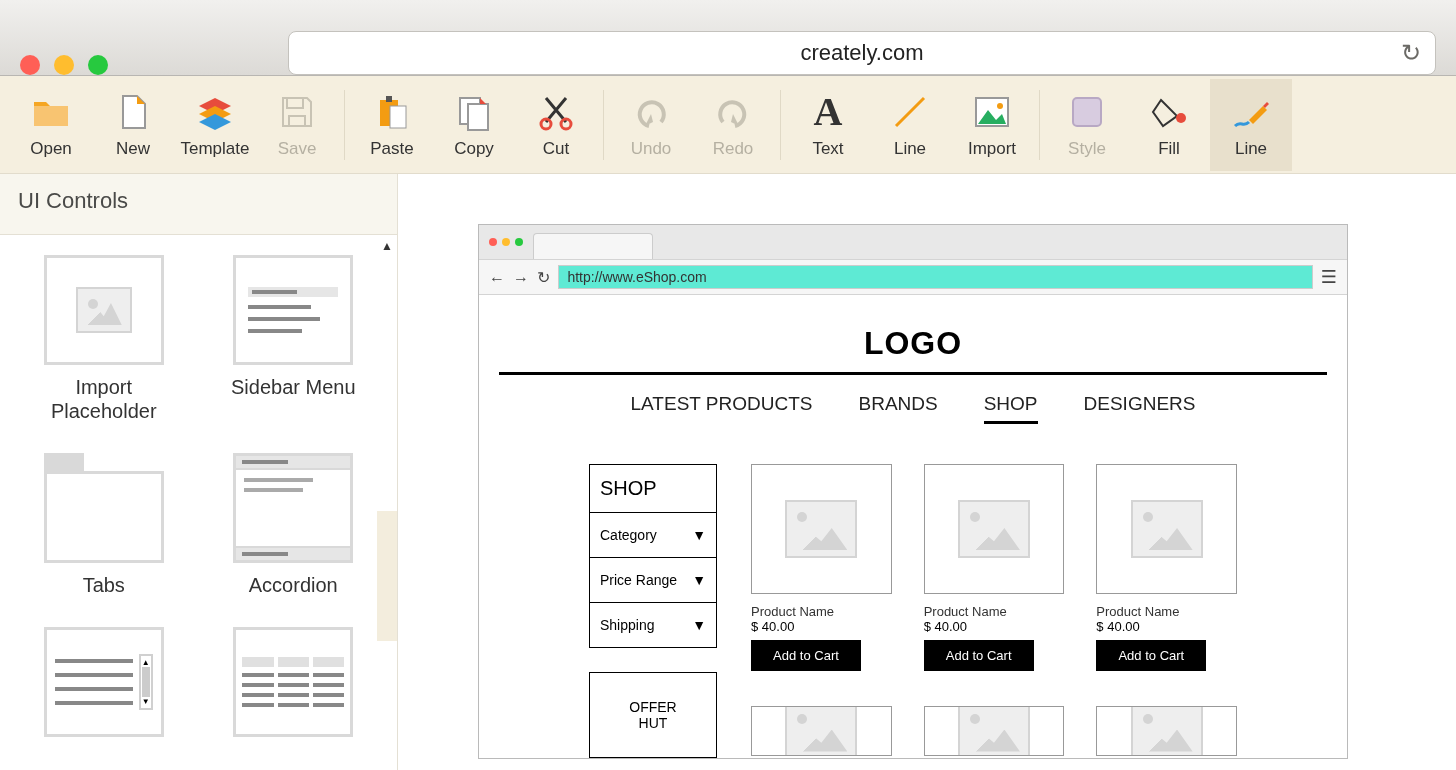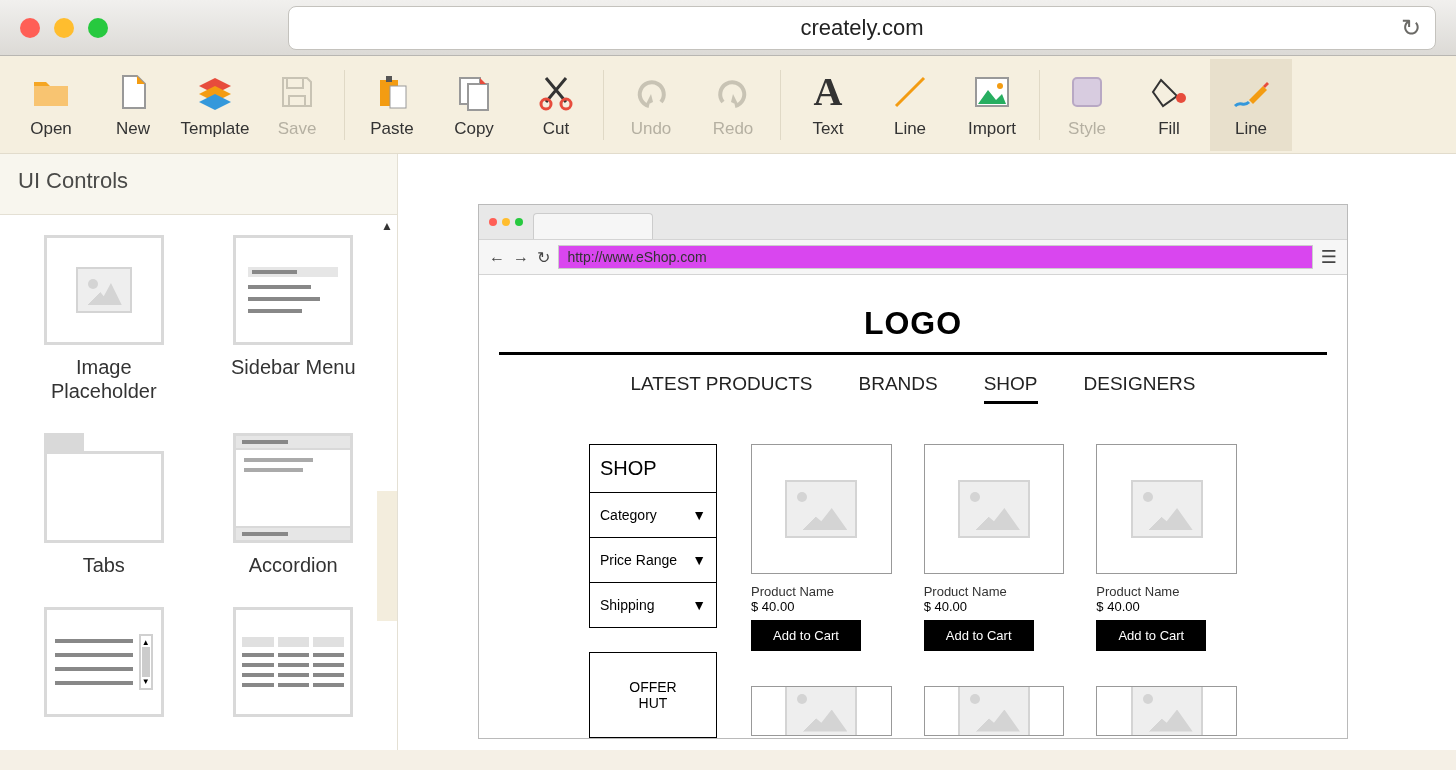--- a/index.html
+++ b/index.html
@@ -1,19 +1,19 @@
 <!DOCTYPE html>
 <html><head>
 <meta charset="utf-8">
 <style>
 * { margin: 0; padding: 0; box-sizing: border-box; font-family: "Helvetica Neue", Arial, sans-serif; }
 body { width: 1456px; height: 770px; background: #f5f0e6; overflow: hidden; }
 
 
-.browser-chrome { height: 56px; background: linear-gradient(#f1f0ee,#dcdad6); border-bottom: 1px solid #b8b6b2; display: flex; align-items: center; padding: 0 20px; }
+.browser-chrome { height: 76px; background: linear-gradient(#f1f0ee,#dcdad6); border-bottom: 1px solid #b8b6b2; display: flex; align-items: flex-end; padding: 0 20px; }
 .traffic-lights { display: flex; gap: 14px; margin-right: 180px; }
 .tl { width: 20px; height: 20px; border-radius: 50%; }
 .tl.red { background: #ff5f56; }
 .tl.yel { background: #ffbd2e; }
 .tl.grn { background: #27c93f; }
 .url-bar { flex: 1; height: 44px; background: #fff; border: 1px solid #c4c2bd; border-radius: 8px; display: flex; align-items: center; justify-content: center; font-size: 22px; color: #222; position: relative; }
 .url-bar .reload { position: absolute; right: 14px; font-size: 24px; color: #6b6a66; }
 
 
 .toolbar { height: 98px; background: #f5efdf; display: flex; align-items: center; padding: 0 10px; border-bottom: 1px solid #e2dccc; }
@@ -44,21 +44,21 @@
 .canvas-area { flex: 1; background: #fff; position: relative; padding: 50px 80px; overflow: hidden; }
 
 
 .mock-browser { width: 870px; border: 1px solid #bababa; background: #fff; }
 .mock-tabs { height: 34px; background: #e8e8e8; display: flex; align-items: flex-end; padding-left: 10px; }
 .mock-tl { display: flex; gap: 5px; align-self: center; margin-right: 10px; }
 .mock-tl span { width: 8px; height: 8px; border-radius: 50%; display: inline-block; }
 .mock-tab { width: 120px; height: 26px; background: #f6f6f6; border: 1px solid #ccc; border-bottom: none; border-radius: 4px 4px 0 0; }
 .mock-nav { height: 36px; background: #f6f6f6; border-top: 1px solid #d4d4d4; border-bottom: 1px solid #d4d4d4; display: flex; align-items: center; padding: 0 10px; gap: 8px; }
 .mock-nav .nicon { font-size: 16px; color: #444; }
-.mock-url { flex: 1; height: 24px; background: #d946ef; border: 1px solid #ccc; padding: 0 8px; font-size: 14px; display: flex; align-items: center; color: #333; }
+.mock-url { flex: 1; height: 24px; background: #5eead4; border: 1px solid #ccc; padding: 0 8px; font-size: 14px; display: flex; align-items: center; color: #333; }
 .mock-ham { font-size: 18px; color: #444; }
 
 .mock-body { padding: 30px 20px 0; }
 .logo { text-align: center; font-size: 32px; font-weight: bold; letter-spacing: 1px; }
 .divider { height: 3px; background: #000; margin: 10px 0 18px; }
 .nav-menu { display: flex; justify-content: center; gap: 46px; font-size: 19px; color: #222; margin-bottom: 40px; }
 .nav-menu span { padding-bottom: 6px; }
 .nav-menu span.active { border-bottom: 3px solid #000; font-weight: 500; }
 
 .shop-layout { display: flex; gap: 34px; padding: 0 90px; }
@@ -241,21 +241,21 @@
 <div class="workspace">
 
   <div class="sidebar">
     <div class="sidebar-title">UI Controls</div>
     <div class="controls-panel">
       <div class="ctrl-grid">
         <div class="ctrl">
           <div class="cicon">
             <div class="img-ph" style="width:56px;height:46px"></div>
           </div>
-          <div class="ctrl-label">Image Placeholder</div>
+          <div class="ctrl-label">Import Placeholder</div>
         </div>
         <div class="ctrl">
           <div class="cicon" style="flex-direction:column;gap:8px;padding:12px;align-items:stretch">
             <div style="height:10px;background:#e6e6e6;display:flex;align-items:center">
                 <div style="width:50%;height:4px;background:#888;margin-left:4px"></div>
               </div>
             <div style="height:4px;background:#888;width:70%"></div>
             <div style="height:4px;background:#888;width:80%"></div>
             <div style="height:4px;background:#888;width:60%"></div>
           </div>

